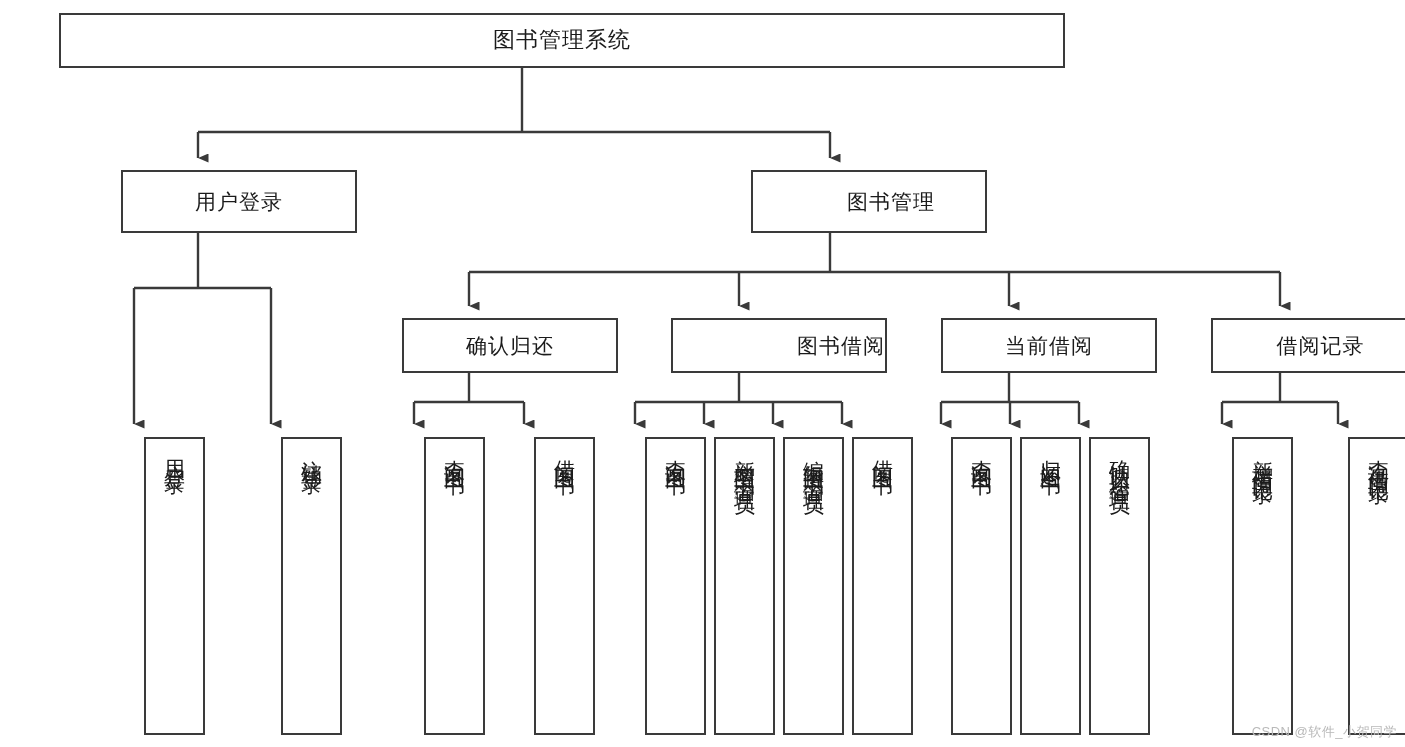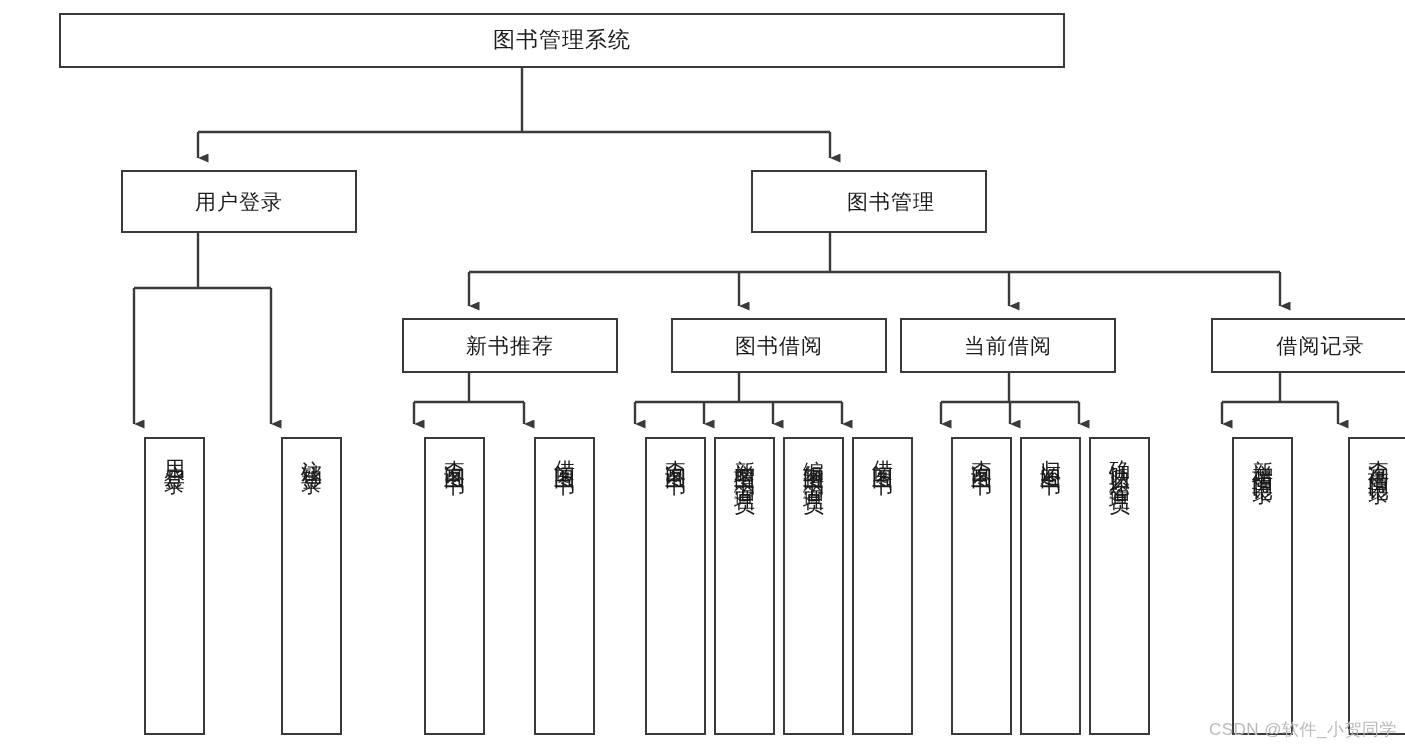--- a/index.html
+++ b/index.html
@@ -58,21 +58,21 @@
     white-space: nowrap;
     color: #1b1b1b;
   }
   .node.title {
     font-size: 22px;
   }
   #watermark {
     position: absolute;
     right: 8px;
     bottom: 6px;
-    font-size: 17px;
+    font-size: 13px;
     color: #b9b9b9;
     letter-spacing: 0.5px;
     white-space: nowrap;
     user-select: none;
   }
 </style>
 </head>
 <body>
 
 <div id="canvas">
@@ -133,26 +133,26 @@
   </div>
 
   <div class="node h" style="left:81px; top:170px; width:236px; height:63px;">
     <span>用户登录</span>
   </div>
   <div class="node h" style="left:711px; top:170px; width:236px; height:63px;padding-left:44px;">
     <span>图书管理</span>
   </div>
 
   <div class="node h" style="left:362px; top:318px; width:216px; height:55px;">
-    <span>新书推荐</span>
-  </div>
-  <div class="node h" style="left:631px; top:318px; width:216px; height:55px;">
+    <span>确认归还</span>
+  </div>
+  <div class="node h" style="left:631px; top:318px; width:216px; height:55px;justify-content:flex-end;">
     <span>图书借阅</span>
   </div>
-  <div class="node h" style="left:860px; top:318px; width:216px; height:55px;">
+  <div class="node h" style="left:901px; top:318px; width:216px; height:55px;">
     <span>当前借阅</span>
   </div>
   <div class="node h" style="left:1171px; top:318px; width:219px; height:55px;">
     <span>借阅记录</span>
   </div>
 
   <div class="node v" style="left:104px; top:437px; width:61px; height:298px;">
     <span class="vtext">用户登录</span>
   </div>
   <div class="node v" style="left:241px; top:437px; width:61px; height:298px;">

